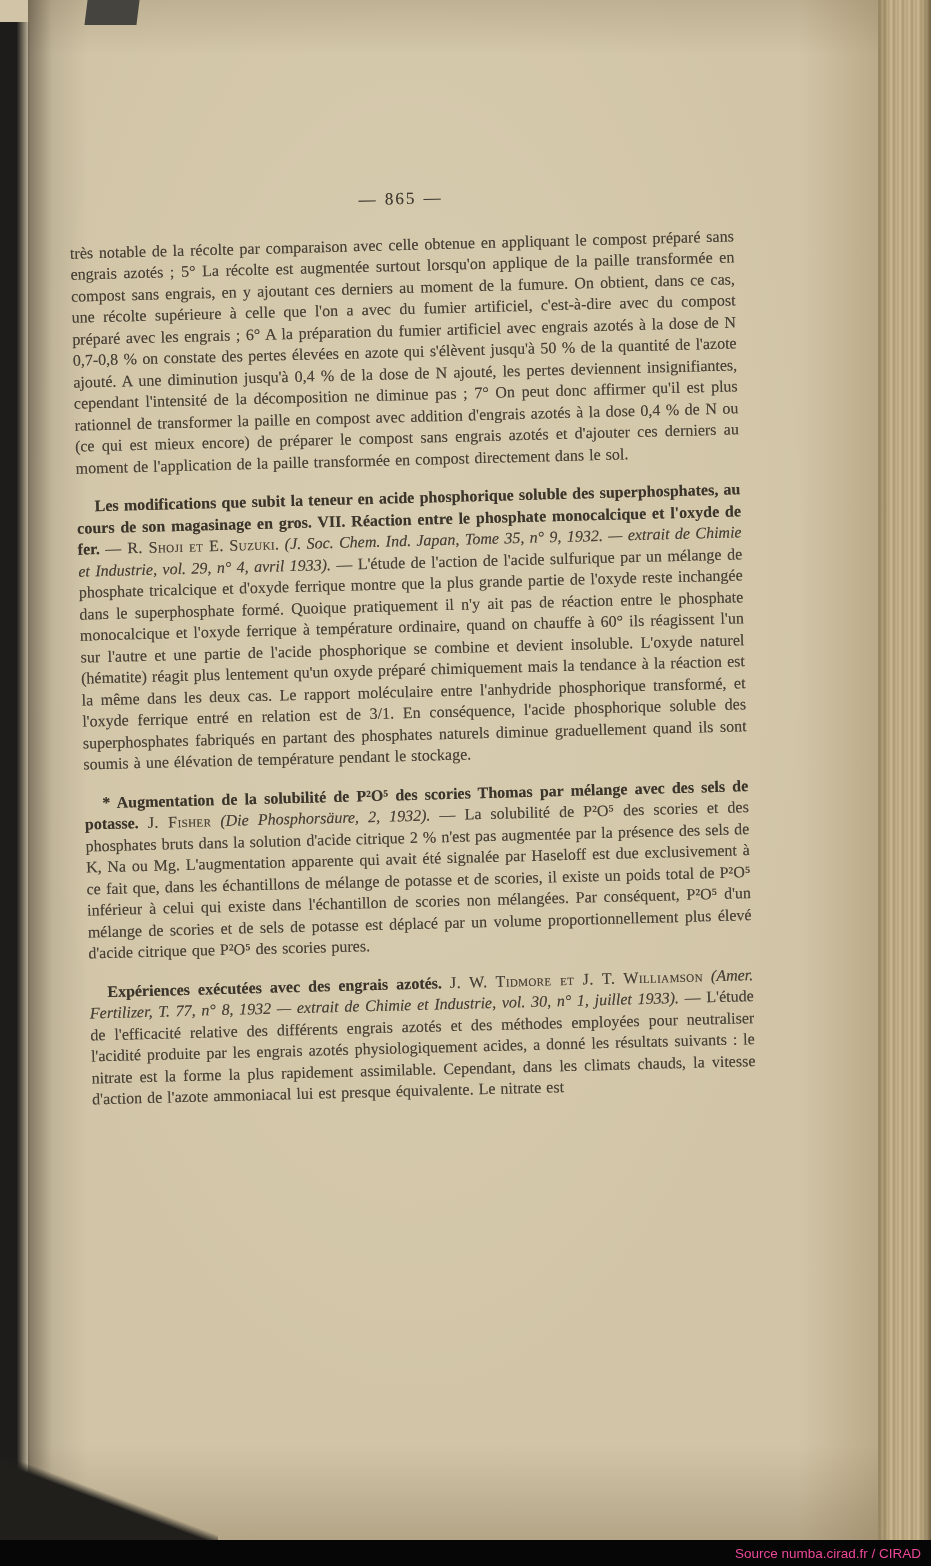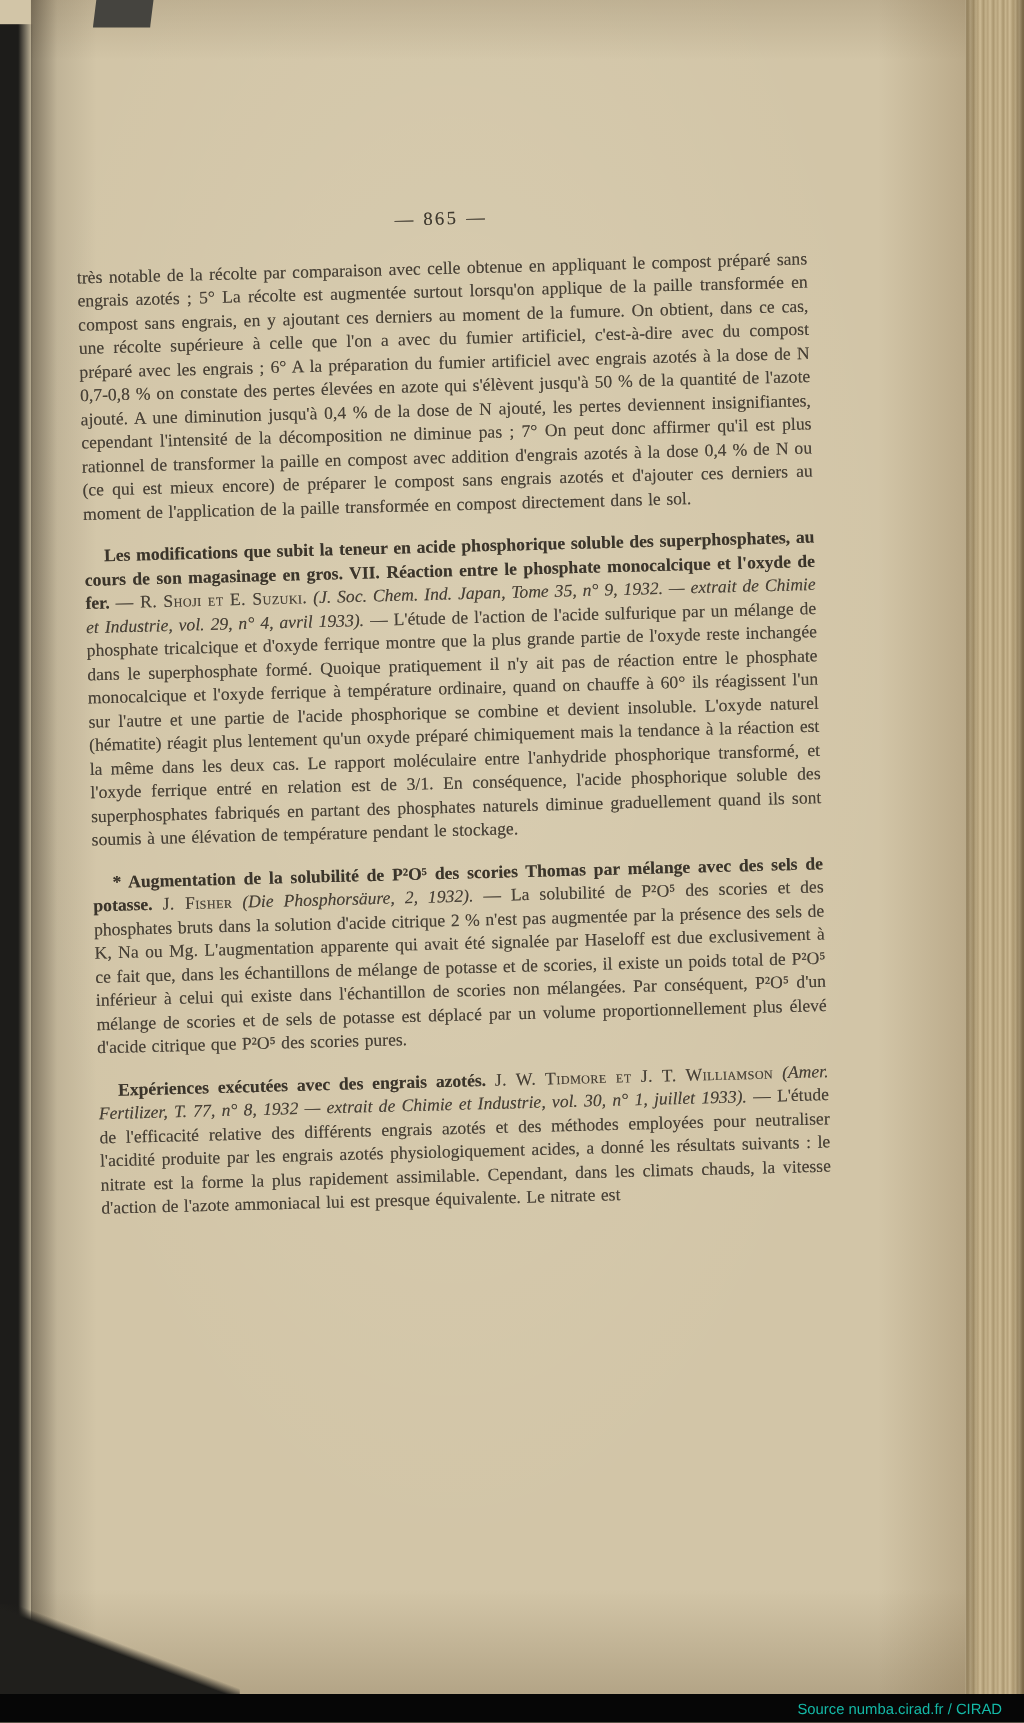--- a/index.html
+++ b/index.html
@@ -67,23 +67,23 @@
   .para.sec{margin-top:17px;text-indent:18px;}
   .bold{font-weight:bold;color:#3b352b;}
   .sc{font-variant:small-caps;letter-spacing:.4px;}
   .it{font-style:italic;}
 
   
   .footer-bar{
     position:absolute;left:0;right:0;bottom:0;height:26px;
     background:#060606;
     display:flex;align-items:center;justify-content:flex-end;
-    padding-right:20px;box-sizing:border-box;
+    padding-right:10px;box-sizing:border-box;
     font-family:"Liberation Sans","DejaVu Sans",sans-serif;
-    font-size:13.5px;color:#14b8a6;
+    font-size:13.5px;color:#ec4899;
   }
 </style>
 </head>
 <body>
 
 <div class="page">
   <div class="text">
 
     <div class="page-number">— 865 —</div>
 

